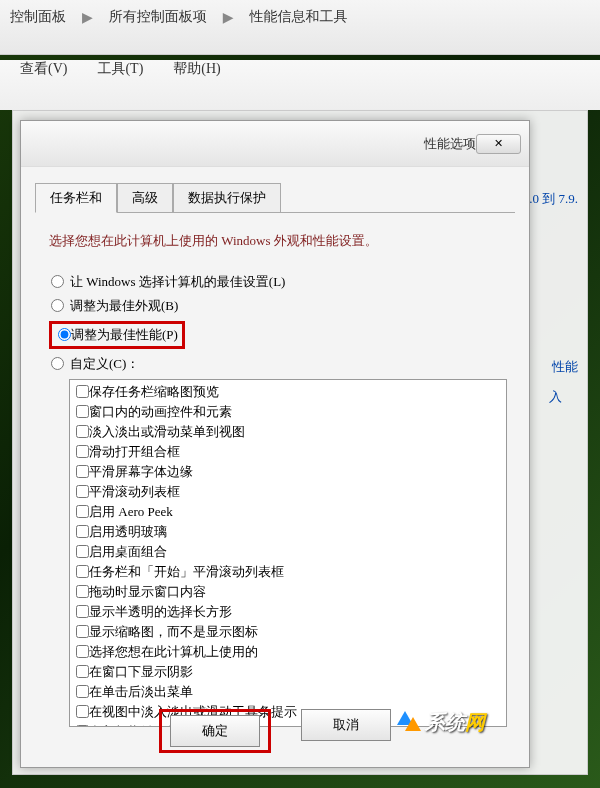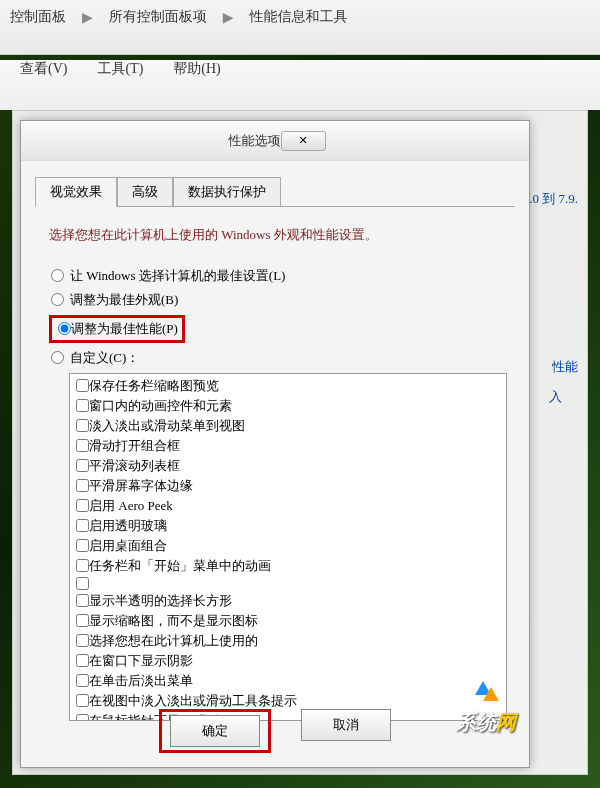--- a/index.html
+++ b/index.html
@@ -44,26 +44,26 @@
     .dialog {
       position: absolute;
       top: 120px; left: 20px;
       width: 510px;
       height: 648px;
       background: #f4f4f4;
       border: 1px solid #999;
       box-shadow: 0 0 10px rgba(0,0,0,0.3);
     }
     .dialog-titlebar {
-      height: 40px;
+      height: 46px;
       background: linear-gradient(#fafafa, #e5e5e5);
       border-bottom: 1px solid #ddd;
       display: flex;
       align-items: center;
-      justify-content: center;
+      justify-content: flex-end;
       padding: 0 8px;
     }
     .dialog-title { font-size: 13px; color: #333; padding-left: 4px;}
     .close-btn {
       width: 45px; height: 20px;
       border: 1px solid #aaa;
       border-radius: 3px;
       background: linear-gradient(#fafafa, #ddd);
       display: flex; align-items: center; justify-content: center;
       font-size: 11px;
@@ -165,25 +165,23 @@
       font-size: 13px;
     }
     .side-text3 {
       position: absolute;
       top: 388px; right: 38px;
       color: #0044aa;
       font-size: 13px;
     }
     .watermark-logo {
       position: absolute;
-      bottom: 52px; right: 84px;
-      display: flex;
-      align-items: center;
+      bottom: 52px; right: 115px;
+      display: flex;
       gap: 4px;
-      flex-direction: column;
     }
     .logo-shape {
       width: 26px; height: 26px;
       position: relative;
     }
     .logo-shape::before {
       content: '';
       position: absolute;
       width: 0; height: 0;
       border-left: 8px solid transparent;
@@ -241,21 +239,21 @@
 <span class="side-text2">性能</span>
 <span class="side-text3">入</span>
 
 <div class="dialog">
   <div class="dialog-titlebar">
     <span class="dialog-title">性能选项</span>
     <span class="close-btn">✕</span>
   </div>
   <div class="tab-area">
     <div class="tabs">
-      <div class="tab active">视觉效果</div>
+      <div class="tab active">任务栏和</div>
       <div class="tab">高级</div>
       <div class="tab">数据执行保护</div>
     </div>
     <div class="tab-content">
       <div class="instruction">选择您想在此计算机上使用的 Windows 外观和性能设置。</div>
       <div class="radio-group">
         <div class="radio-item">
           <input type="radio" name="perf" style="">
           <span>让 Windows 选择计算机的最佳设置(L)</span>
         </div>
@@ -286,44 +284,45 @@
         <div class="check-item">
             <input type="checkbox" style="">
             <span>淡入淡出或滑动菜单到视图</span>
           </div>
         <div class="check-item">
             <input type="checkbox" style="">
             <span>滑动打开组合框</span>
           </div>
         <div class="check-item">
             <input type="checkbox" style="">
+            <span>平滑屏幕字体边缘</span>
+          </div>
+        <div class="check-item">
+            <input type="checkbox" style="">
             <span>平滑滚动列表框</span>
           </div>
         <div class="check-item">
             <input type="checkbox" style="">
-            <span>平滑屏幕字体边缘</span>
-          </div>
-        <div class="check-item">
-            <input type="checkbox" style="">
             <span>启用 Aero Peek</span>
           </div>
         <div class="check-item">
             <input type="checkbox" style="">
             <span>启用透明玻璃</span>
           </div>
         <div class="check-item">
             <input type="checkbox" style="">
             <span>启用桌面组合</span>
           </div>
         <div class="check-item">
             <input type="checkbox" style="">
-            <span>任务栏和「开始」菜单中的动画</span>
-          </div>
-        <div class="check-item">
-            <input type="checkbox" style="">
+            <span>任务栏和「开始」平滑滚动列表框</span>
+          </div>
+        <div class="check-item">
+            <input type="checkbox" style="">
+            <span>拖动时显示窗口内容</span>
           </div>
         <div class="check-item">
             <input type="checkbox" style="">
             <span>显示半透明的选择长方形</span>
           </div>
         <div class="check-item">
             <input type="checkbox" style="">
             <span>显示缩略图，而不是显示图标</span>
           </div>
         <div class="check-item">

